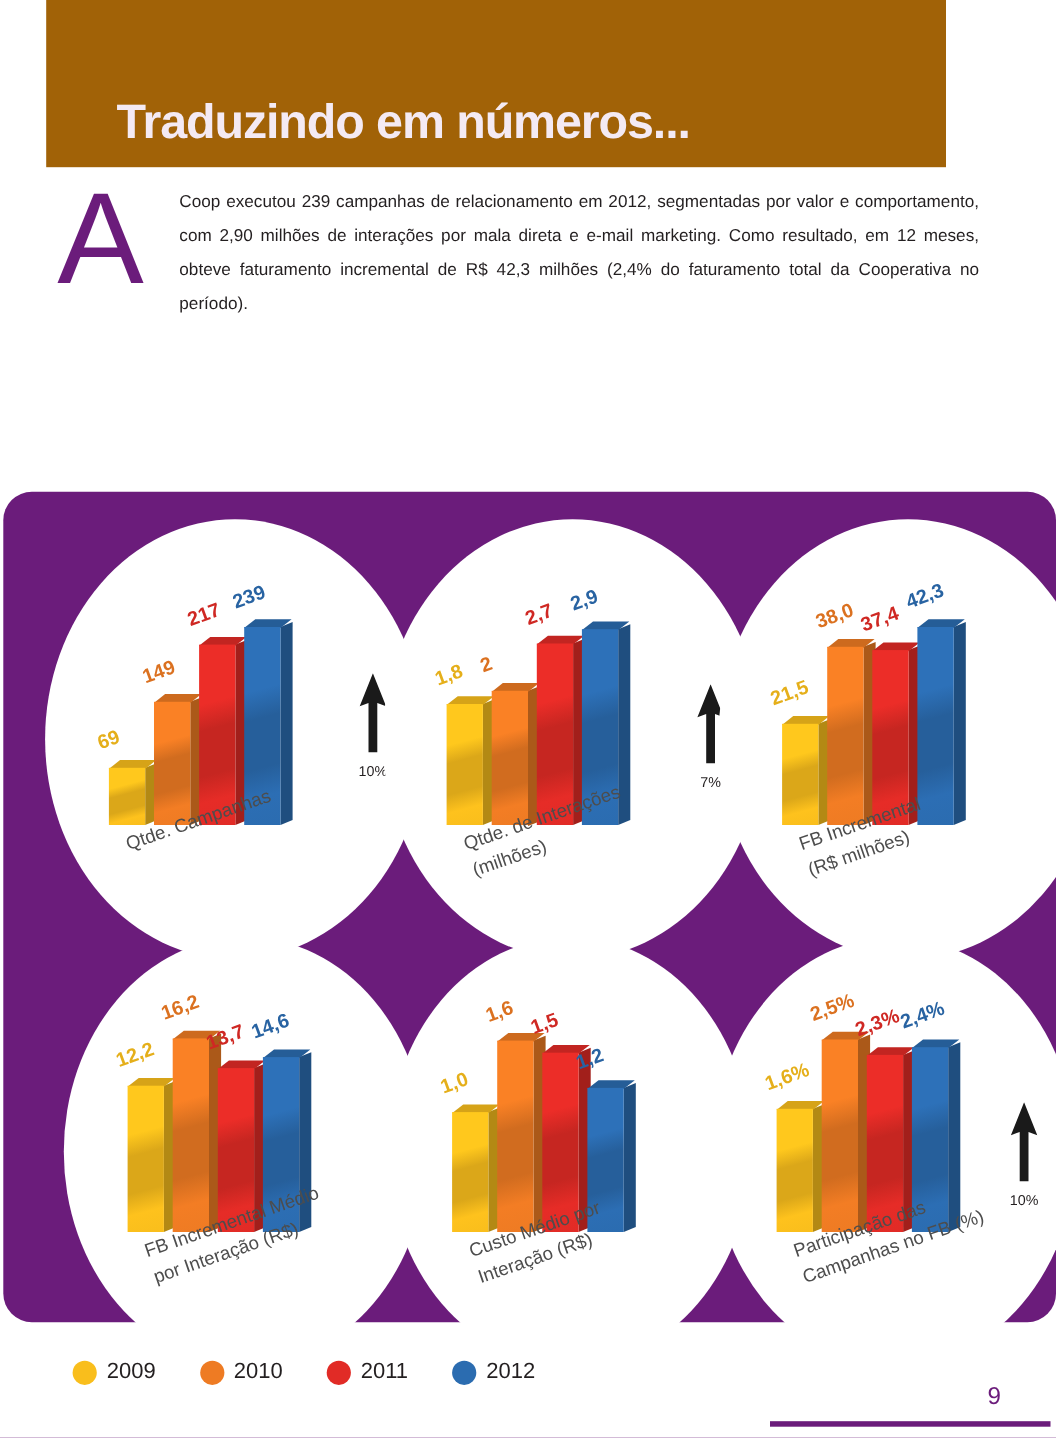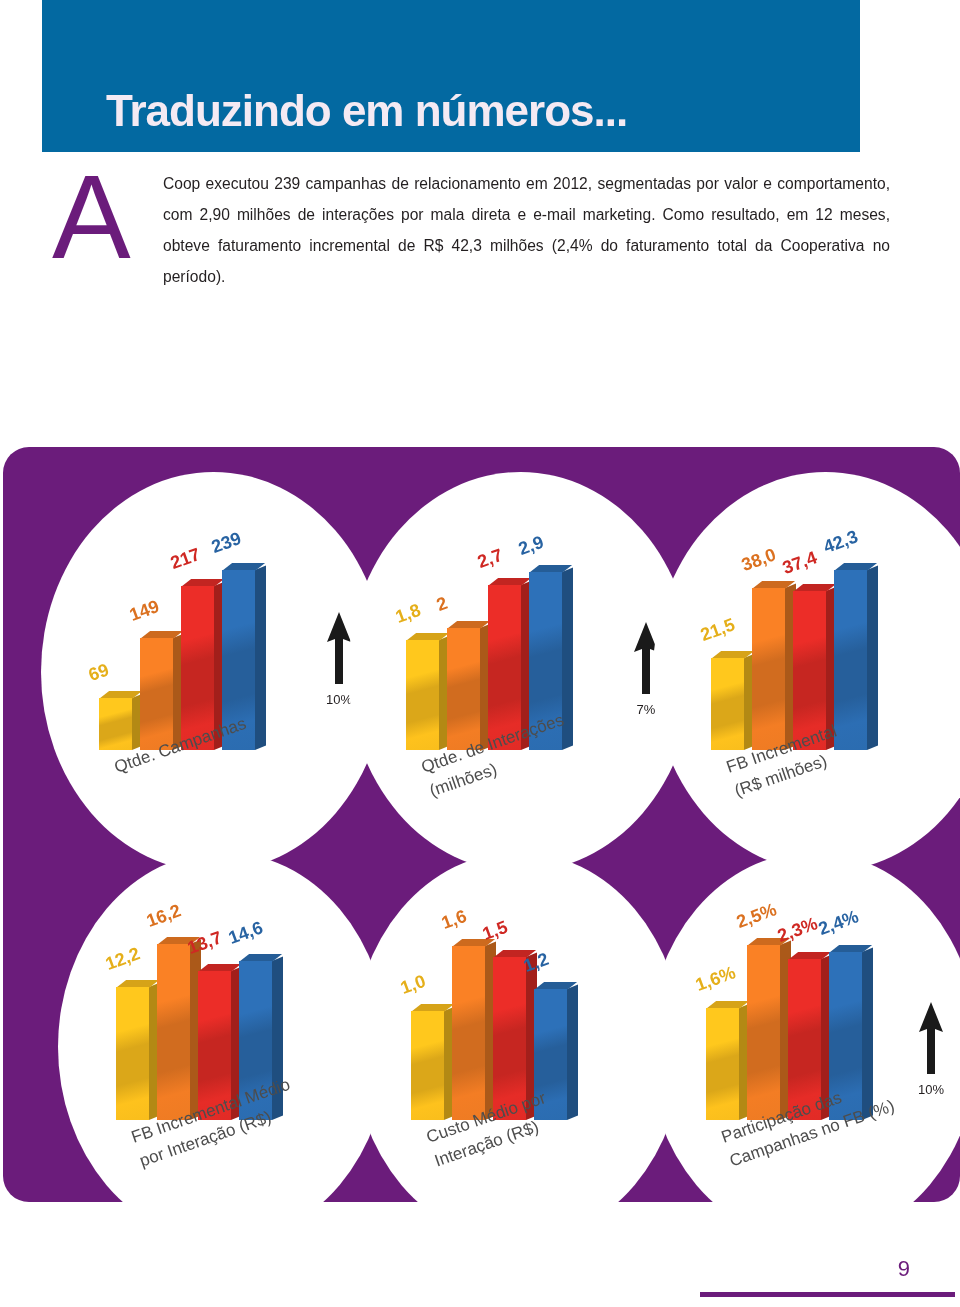--- a/index.html
+++ b/index.html
@@ -6,21 +6,21 @@
   body{
     width:960px;height:1307px;background:#ffffff;
     font-family:"Liberation Sans",sans-serif;
     overflow:hidden;position:relative;
   }
   .page{position:absolute;inset:0;}
 
   
   .header-band{
     position:absolute;left:42px;top:0;width:818px;height:152px;
-    background:#0369a1;
+    background:#a16207;
   }
   .header-title{
     position:absolute;left:64px;top:86px;
     font-size:44px;font-weight:bold;color:#F4EAF3;
     letter-spacing:-1px;white-space:nowrap;
     font-family:"Liberation Sans",sans-serif;
   }
 
   
   .dropcap{
@@ -309,17 +309,35 @@
             <div class="axis-label" style="left: 70px; top: 274px;">Participação das
 Campanhas no FB (%)</div>
             <div class="arrow-wrap" style="left: 270px; top: 150px;"><svg width="26" height="72" viewBox="0 0 26 72">
                 <path d="M13 0 L25 30 L17 27 L17 72 L9 72 L9 27 L1 30 Z" fill="#1A1A1A"></path>
               </svg><div class="arrow-pct">10%</div></div>
           </div>
         </div>
       </div>
   </div>
 
+  <div class="legend" id="legend">
+      <div class="legend-item">
+        <span class="legend-dot" style="background: rgb(249, 190, 28);"></span>
+        <span class="legend-label">2009</span>
+      </div>
+      <div class="legend-item">
+        <span class="legend-dot" style="background: rgb(238, 123, 35);"></span>
+        <span class="legend-label">2010</span>
+      </div>
+      <div class="legend-item">
+        <span class="legend-dot" style="background: rgb(225, 43, 38);"></span>
+        <span class="legend-label">2011</span>
+      </div>
+      <div class="legend-item">
+        <span class="legend-dot" style="background: rgb(43, 108, 176);"></span>
+        <span class="legend-label">2012</span>
+      </div>
+    </div>
 
   <div class="page-number">9</div>
   <div class="footer-rule"></div>
 
 </div>
 
 </body></html>

